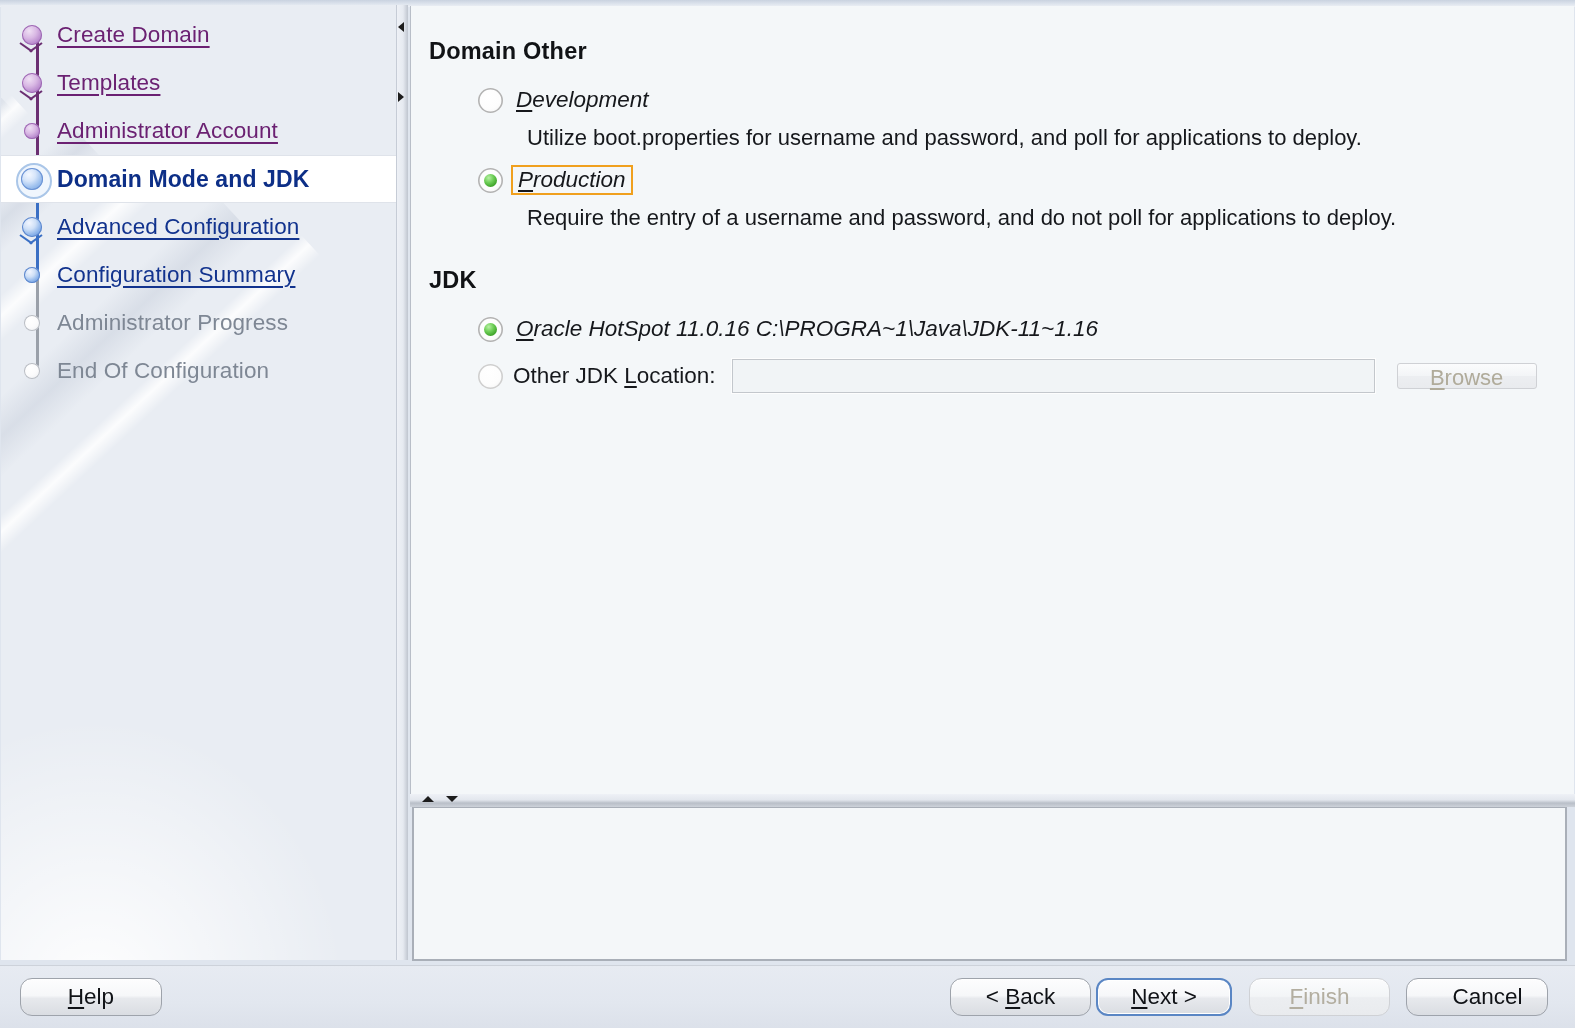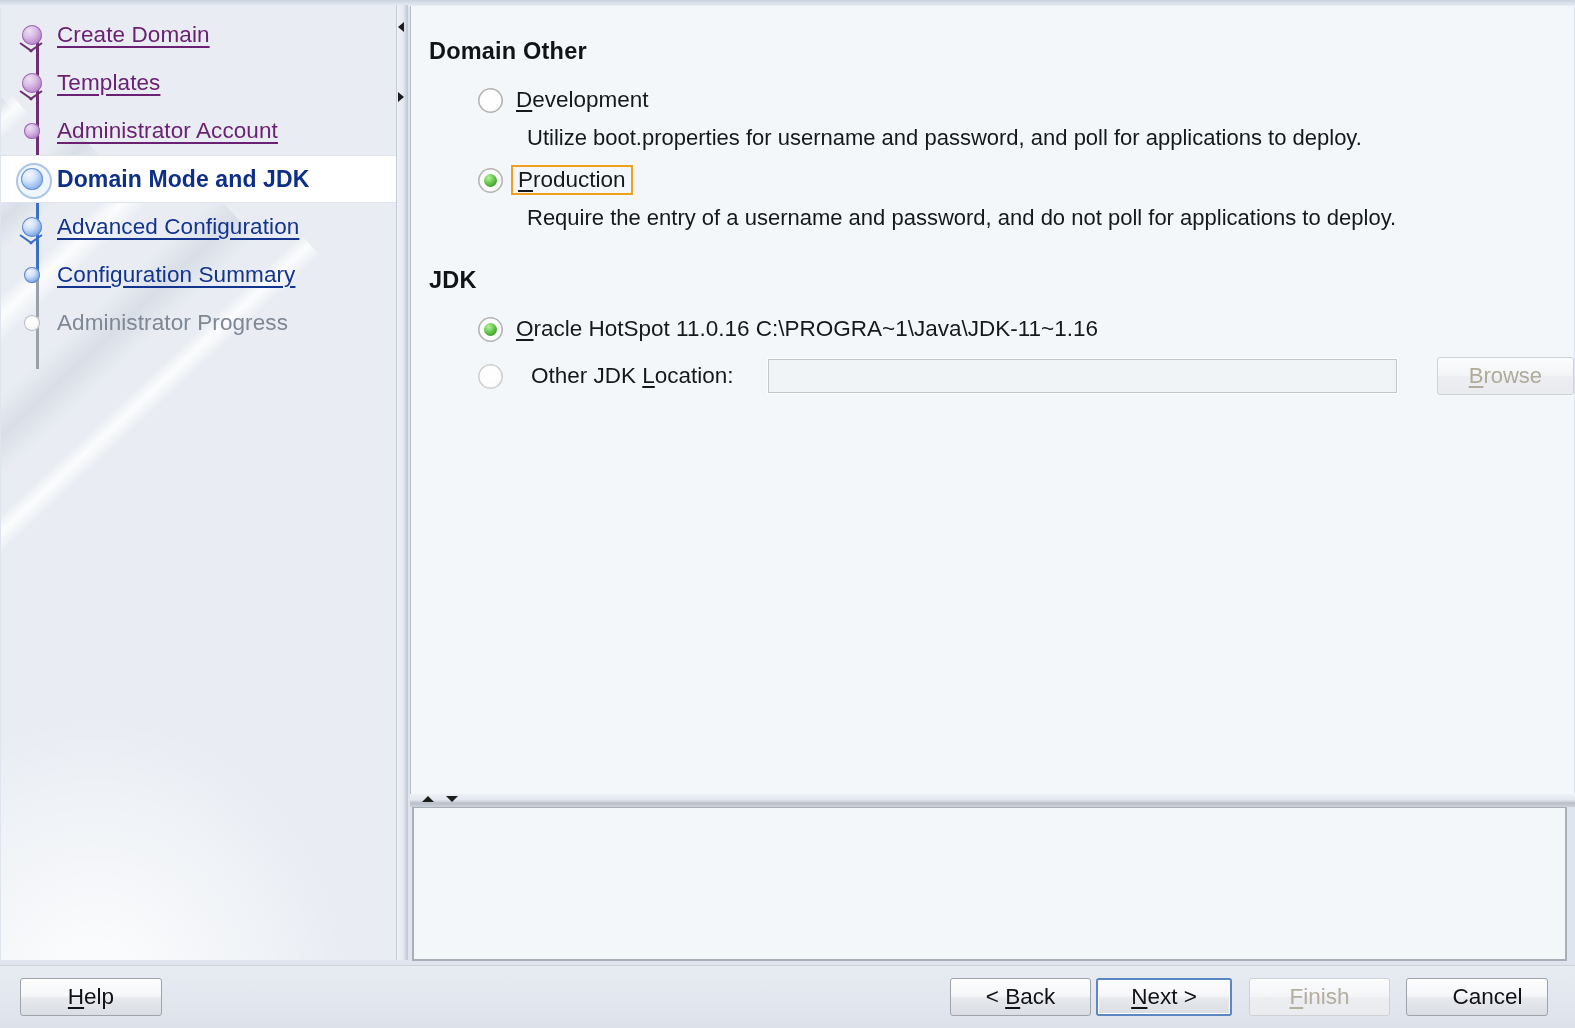--- a/index.html
+++ b/index.html
@@ -240,20 +240,21 @@
   .group-title.jdk {
     margin-top: 38px;
   }
 
   .radio-row {
     display: flex;
     align-items: center;
     margin-left: 49px;
     margin-bottom: 2px;
     height: 34px;
+    font-style: italic;
   }
   .radio {
     position: relative;
     width: 25px; height: 25px;
     flex: 0 0 25px;
     border-radius: 50%;
     background: radial-gradient(circle at 42% 35%, #ffffff 0%, #fdfdfd 55%, #f0f0f0 100%);
     box-shadow: 0 0 0 1.6px #b3b3b3 inset;
     margin-right: 10px;
     cursor: pointer;
@@ -297,21 +298,20 @@
     white-space: nowrap;
     line-height: 1;
   }
 
   .jdk-other-row {
     display: flex;
     align-items: center;
     margin-left: 49px;
     margin-top: 11px;
     height: 38px;
-    gap: 18px;
   }
   .jdk-other-label {
     font-size: 22.5px;
     color: #16181c;
     white-space: nowrap;
     line-height: 1;
     margin-right: 16px;
   }
   .jdk-other-label .mn {
     text-decoration: underline;
@@ -325,21 +325,21 @@
     box-shadow: 0 0 0 1px #fdfdfd;
     box-sizing: border-box;
     font-size: 20px;
     padding: 0 6px;
     color: #444;
     outline: none;
   }
   .browse-btn {
     margin-left: 22px;
     width: 140px;
-    height: 38px;
+    height: 26px;
     border: 1px solid #cfd1d5;
     border-radius: 3px;
     background: linear-gradient(to bottom, #fbfcfd 0%, #f3f5f7 48%, #eceef1 52%, #e9ebee 100%);
     color: #b0ab9a;
     font-size: 22px;
     font-family: "Liberation Sans", sans-serif;
     cursor: default;
   }
   .browse-btn .mn { text-decoration: underline; text-underline-offset: 3px; }
 
@@ -392,21 +392,21 @@
     left: 0; top: 965px;
     width: 1575px; height: 63px;
     background: linear-gradient(to bottom, #e7ebf2 0%, #e2e7ef 60%, #dce1ea 100%);
     border-top: 1px solid #cdd2da;
     box-sizing: border-box;
   }
   .btn {
     position: absolute;
     height: 38px;
     border: 1px solid #9ea3ab;
-    border-radius: 3px;
+    border-radius: 12px;
     background: linear-gradient(to bottom, #fdfdfe 0%, #f6f7f9 46%, #e7e9ed 54%, #dadde2 100%);
     color: #101216;
     font-size: 22.5px;
     font-family: "Liberation Sans", sans-serif;
     line-height: 1;
     cursor: pointer;
     padding: 0;
     box-shadow: 0 1px 0 rgba(255,255,255,0.8) inset;
     white-space: nowrap;
   }
@@ -508,20 +508,26 @@
         <span class="nav-label upcoming">Configuration Summary</span>
       </div>
 
       <div class="nav-row">
         <div class="bullet-wrap">
           <div class="bullet hollow"></div>
         </div>
         <span class="nav-label disabled">Administrator Progress</span>
       </div>
 
+      <div class="nav-row">
+        <div class="bullet-wrap">
+          <div class="bullet hollow"></div>
+        </div>
+        <span class="nav-label disabled">End Of Configuration</span>
+      </div>
 
     </div>
   </div>
 
   <div class="v-splitter">
     <div class="tri tri-left"></div>
     <div class="tri tri-right"></div>
   </div>
 
   <div class="content-pane">

